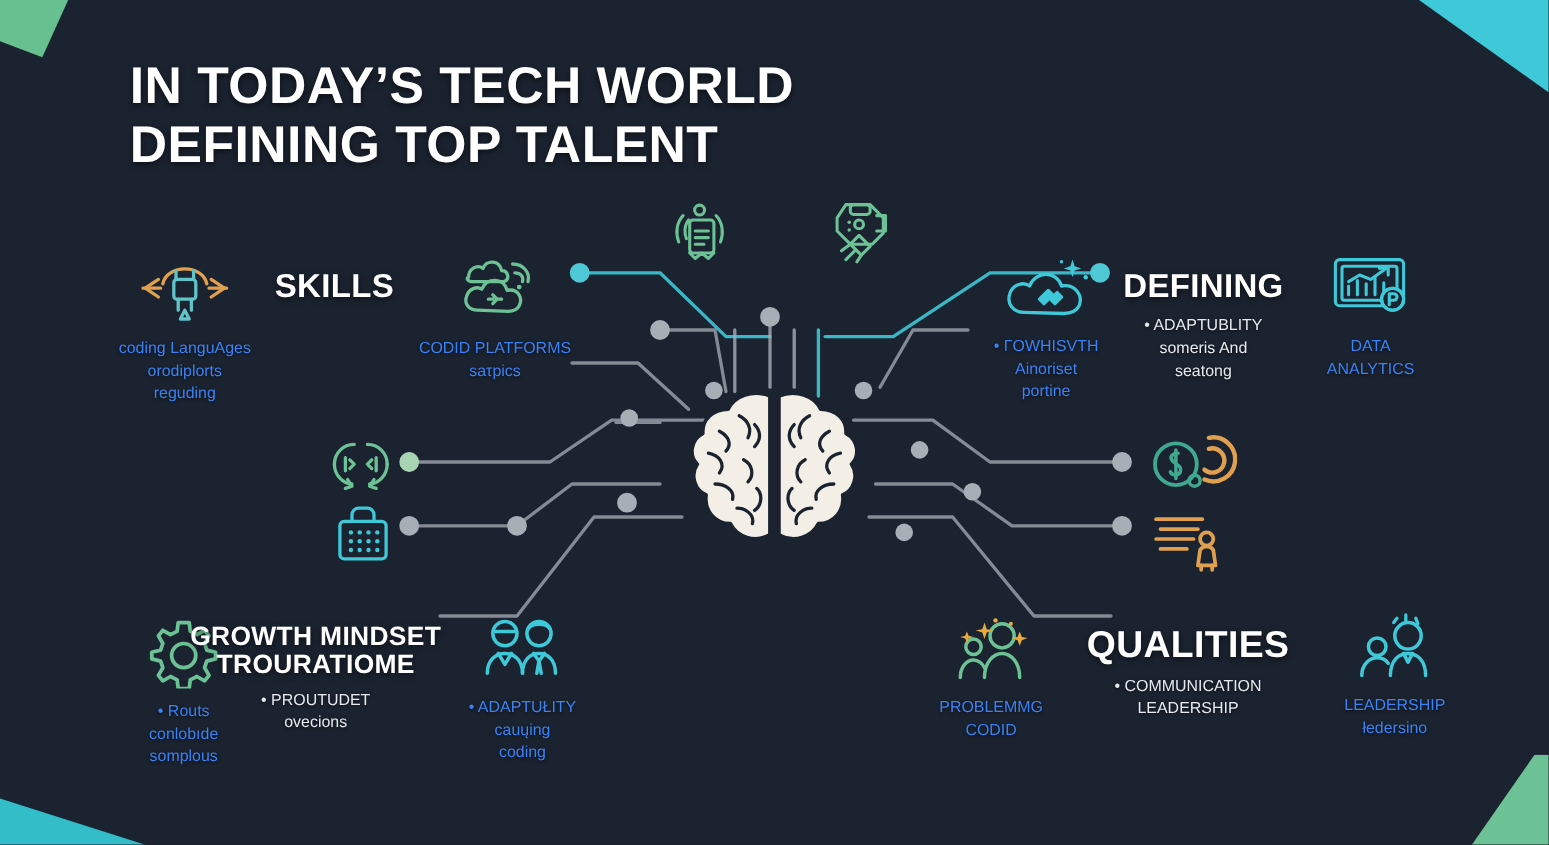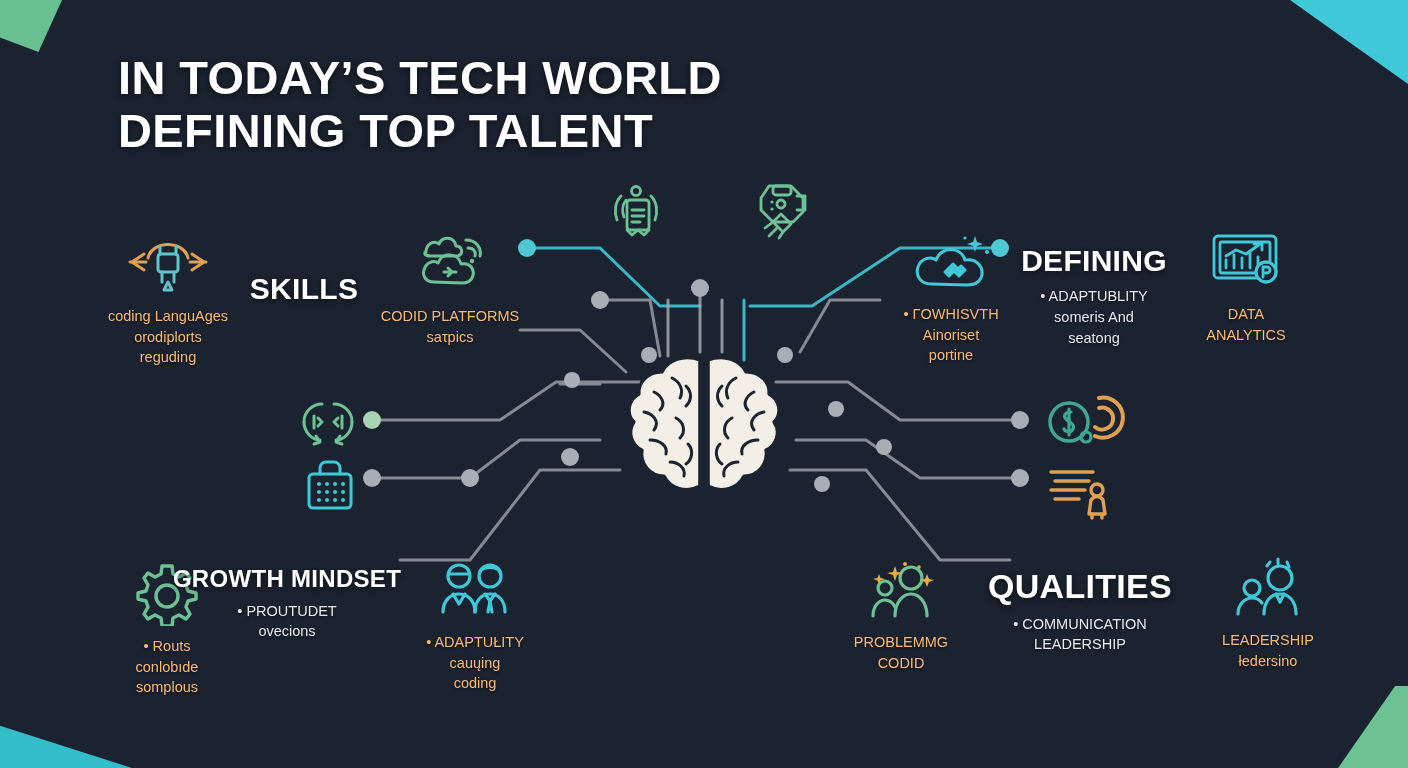--- a/index.html
+++ b/index.html
@@ -45,21 +45,21 @@
 
   
   #circuit { position:absolute; left:0; top:0; width:1408px; height:768px; z-index:8; }
 
   
   .brain-wrap { position:absolute; left:614px; top:352px; width:180px; height:150px; z-index:12; }
 
   
   .item { position:absolute; z-index:15; text-align:center; }
   .item .ico { display:block; margin:0 auto 6px; }
-  .item .lines { font-size:14.5px; line-height:1.42; color:#fdba74;
+  .item .lines { font-size:14.5px; line-height:1.42; color:#3b82f6;
     text-shadow:0 1px 3px rgba(0,0,0,.6); white-space:nowrap; }
   .item .lines .l { display:block; }
 
   
   .heading { position:absolute; z-index:18; color:#fff; font-weight:700;
     text-shadow:0 2px 6px rgba(0,0,0,.55); text-align:center; white-space:nowrap; }
   .heading .h { display:block; font-size:30px; line-height:1.08; letter-spacing:.3px; }
   .heading .sub { display:block; margin-top:9px; font-size:14.5px; font-weight:400;
     line-height:1.42; color:#e6eaef; text-shadow:0 1px 3px rgba(0,0,0,.6); }
   .heading .sub .l { display:block; }
@@ -188,21 +188,21 @@
       <path d="M42 62 L46 54 L50 62 Z" stroke="#5fc3c8" stroke-width="3"></path>
     </svg>
   </span>
   <span class="lines">
     <span class="l">coding LanguAges</span>
     <span class="l">orodiplorts</span>
     <span class="l">reguding</span>
   </span>
 </div>
 
-<div class="heading" style="left:212px; top:245px; width:184px;margin-top:28px;">
+<div class="heading" style="left:212px; top:245px; width:184px;">
   <span class="h">SKILLS</span>
 </div>
 
 <div class="item" style="left:372px; top:228px; width:156px;">
   <span class="ico">
     <svg width="92" height="68" viewBox="0 0 92 68" fill="none" stroke="#6cc295" stroke-width="3" stroke-linecap="round" stroke-linejoin="round">
       <path d="M22 24 C22 16 30 12 35 16 C38 8 50 8 52 18 C58 18 60 26 54 28 L26 28 C20 28 20 24 22 24 Z"></path>
       <path d="M62 12 C72 12 78 20 76 28"></path>
       <path d="M64 20 C70 20 72 24 71 28"></path>
       <circle cx="68" cy="33" r="2.2" fill="#6cc295" stroke="none"></circle>
@@ -367,20 +367,21 @@
   </span>
   <span class="lines">
     <span class="l">• Routs</span>
     <span class="l">conlobıde</span>
     <span class="l">somplous</span>
   </span>
 </div>
 
 <div class="heading small" style="left:172px; top:566px; width:230px;">
   <span class="h">GROWTH MINDSET</span>
+  <span class="h">TROURATIOME</span>
   <span class="sub">
     <span class="l">• PROUTUDET</span>
     <span class="l">ovecions</span>
   </span>
 </div>
 
 <div class="item" style="left:400px; top:560px; width:150px;">
   <span class="ico">
     <svg width="84" height="62" viewBox="0 0 84 62" fill="none" stroke="#3ec8d8" stroke-width="3.2" stroke-linecap="round" stroke-linejoin="round">
       <circle cx="26" cy="16" r="11"></circle>

